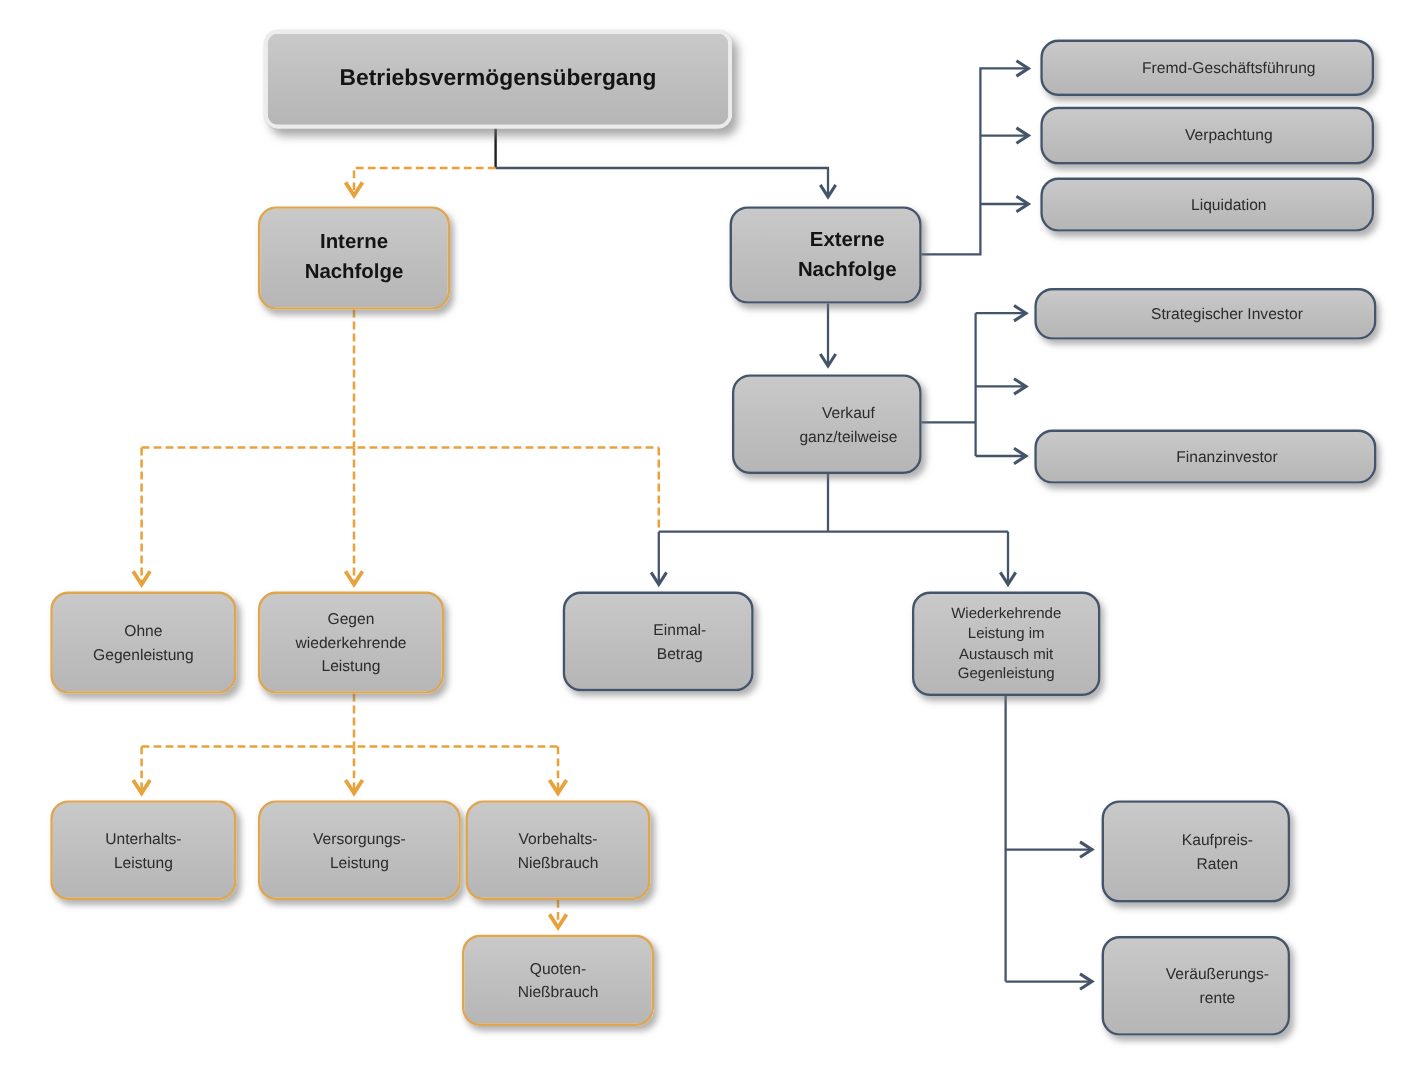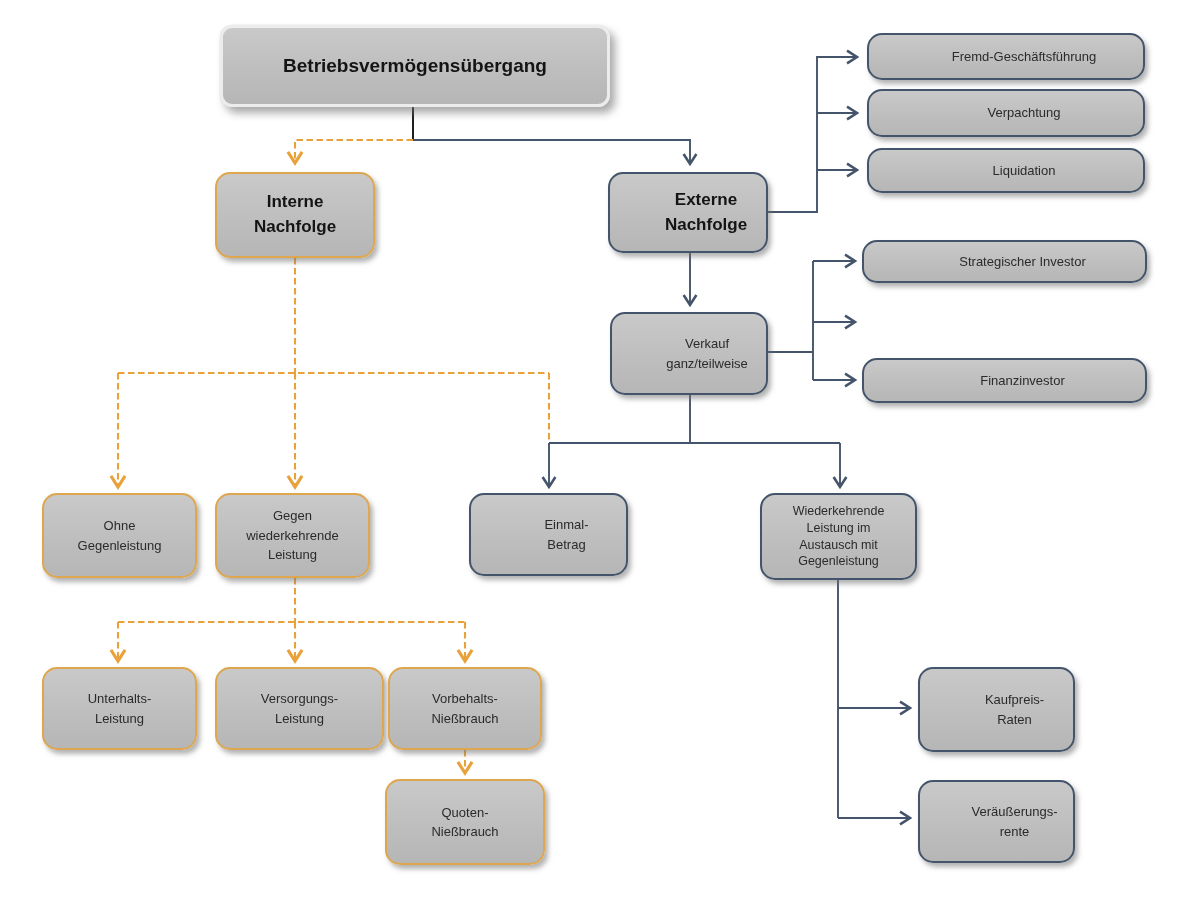--- a/index.html
+++ b/index.html
@@ -159,21 +159,21 @@
   <div class="box orange" style="left:215px;top:667px;width:169px;height:83px">
     <span class="label">Versorgungs-
 Leistung</span>
   </div>
 
   <div class="box orange" style="left:388px;top:667px;width:154px;height:83px">
     <span class="label">Vorbehalts-
 Nießbrauch</span>
   </div>
 
-  <div class="box orange" style="left:385px;top:779px;width:160px;height:86px">
+  <div class="box orange" style="left:385px;top:779px;width:160px;height:76px">
     <span class="label">Quoten-
 Nießbrauch</span>
   </div>
 
   <div class="box navy" style="left:918px;top:667px;width:157px;height:85px">
     <span class="label">Kaufpreis-
 Raten</span>
   </div>
 
   <div class="box navy" style="left:918px;top:780px;width:157px;height:83px">

